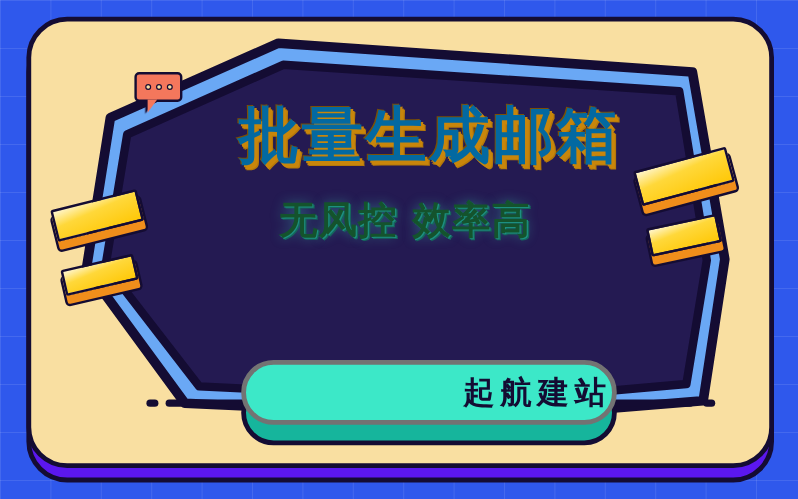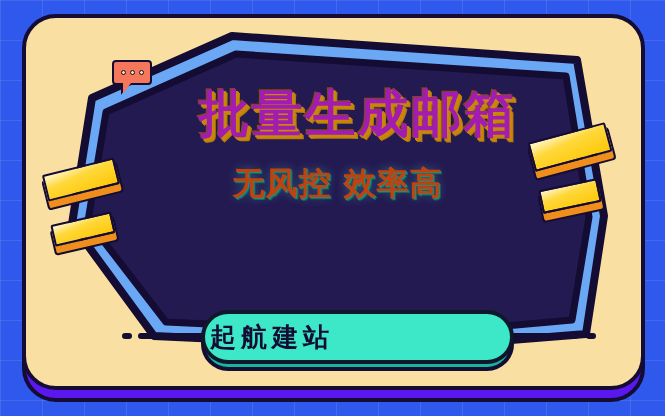--- a/index.html
+++ b/index.html
@@ -52,60 +52,60 @@
     width: 623px;
     text-align: center;
     pointer-events: none;
   }
   #headline {
     font-family: "DejaVu Sans", "Liberation Sans", sans-serif;
     font-weight: 700;
     font-size: 51px;
     line-height: 1.0;
     letter-spacing: 2px;
-    color: #a21caf;
+    color: #0369a1;
     text-shadow:
        2px 2px 0 #c8860b,
        3px 3px 0 #c8860b,
        4px 4px 0 #b5780a,
       -1px -1px 0 #7a4f05;
     padding-left: 40px;
   }
   #sub1, #sub2 {
     font-family: "DejaVu Sans", "Liberation Sans", sans-serif;
     font-weight: 700;
     font-size: 32px;
     line-height: 1.30;
     letter-spacing: 1px;
-    color: #c2410c;
+    color: #14532d;
     text-shadow:
       1px 1px 0 #1d8f80,
       2px 2px 0 #15655b,
       0 0 10px rgba(70,240,210,0.35);
   }
   #sub1 { margin-top: 24px; }
   #sub2 { margin-top: 2px; }
 
   
   #cta-shadow {
     position: absolute;
     left: 175px; top: 299px;
     width: 313px; height: 54px;
     background: #16b59c;
     border: 4px solid #140c33;
     border-radius: 30px;
   }
   #cta {
     position: absolute;
-    left: 175px; top: 292px;
+    left: 175px; top: 282px;
     width: 313px; height: 54px;
     background: #3ce8c8;
-    border: 4px solid #0f172a;
+    border: 4px solid #737373;
     border-radius: 30px;
-    display: flex; align-items: center; justify-content: flex-start;
+    display: flex; align-items: center; justify-content: flex-end;
   }
   #cta-label {
     font-family: "DejaVu Serif", "Liberation Serif", serif;
     font-weight: 700;
     font-size: 26px;
     letter-spacing: 5px;
     color: #140c33;
     text-indent: 5px;
   }
   

